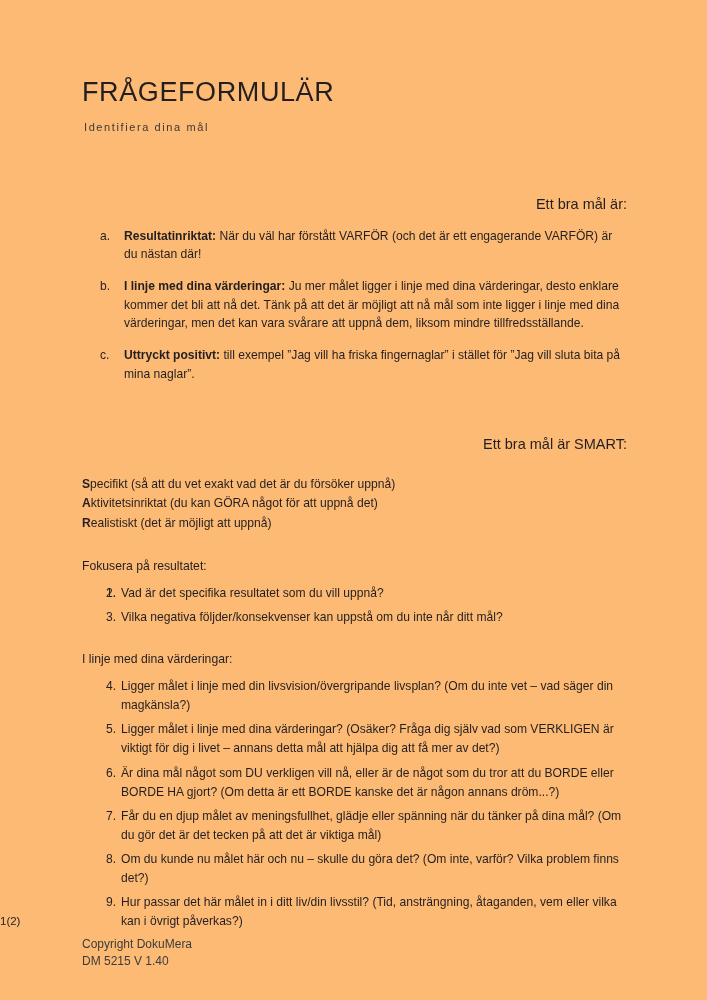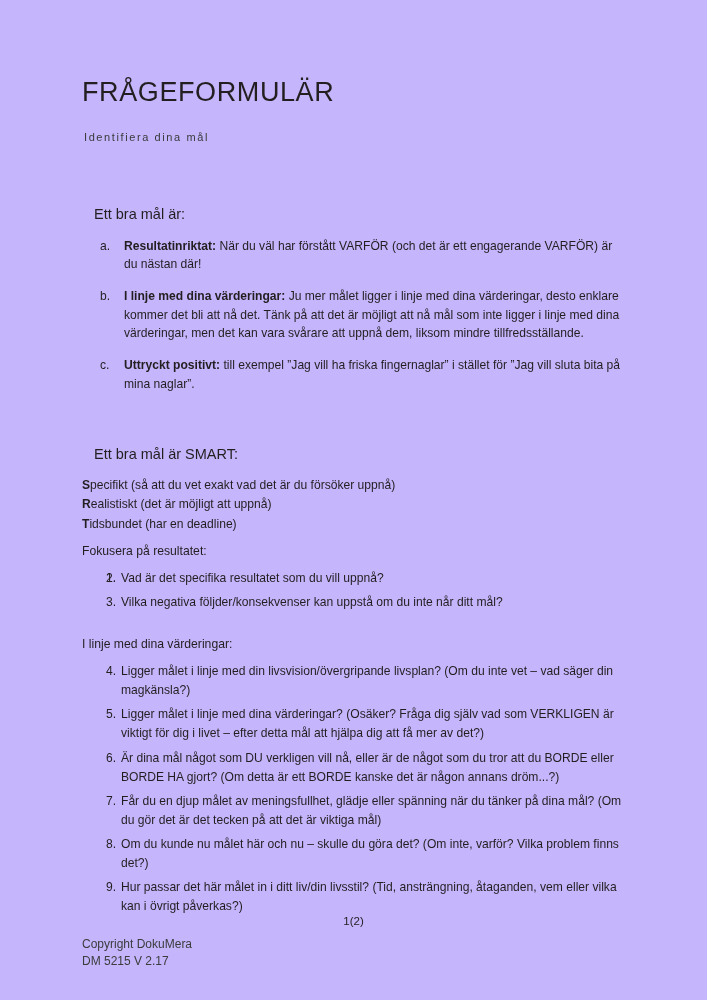--- a/index.html
+++ b/index.html
@@ -17,21 +17,21 @@
     color: #231f20;
     -webkit-font-smoothing: antialiased;
   }
 
   .page {
     position: absolute;
     left: 0;
     top: 0;
     width: 707px;
     height: 1000px;
-    background: #c4b5fd;
+    background: #fdba74;
   }
 
   .content {
     position: absolute;
     left: 82px;
     top: 0;
     width: 545px;
   }
 
   
@@ -43,43 +43,44 @@
     font-weight: 400;
     letter-spacing: 0.6px;
     line-height: 1.1;
     margin: 0;
     color: #231f20;
   }
   .doc-subtitle {
     font-size: 11px;
     font-weight: 400;
     letter-spacing: 1.6px;
-    margin: 23px 0 0 2px;
+    margin: 13px 0 0 2px;
     color: #3a3a3a;
   }
 
   
   .section-heading {
     font-size: 14.5px;
     font-weight: 400;
     color: #231f20;
-    margin: 12px;
+    margin: 0;
     line-height: 1.3;
+    text-align: right;
   }
   .h-goal      { margin-top: 62px; }
   .h-smart     { margin-top: 51px; }
 
   .sub-heading {
     font-size: 12.2px;
     font-weight: 400;
     color: #231f20;
     line-height: 1.3;
     margin: 0;
   }
-  .h-focus  { margin-top: 10px; }
+  .h-focus  { margin-top: 26px; }
   .h-values { margin-top: 25px; }
 
   
   ol.alpha-list {
     list-style: none;
     margin: 13px 0 0 0;
     padding: 0;
   }
   ol.alpha-list > li {
     position: relative;
@@ -97,21 +98,21 @@
     font-size: 12.1px;
     color: #231f20;
   }
   ol.alpha-list > li b,
   ol.alpha-list > li .lead {
     font-weight: 700;
   }
 
   
   .smart-lines {
-    margin-top: 6px;
+    margin-top: 21px;
   }
   .smart-line {
     font-size: 12.1px;
     line-height: 1.62;
     color: #231f20;
   }
   .smart-line .cap { font-weight: 700; }
 
   
   ol.num-list {
@@ -144,21 +145,20 @@
     left: 0;
     top: 915px;
     width: 707px;
     height: 60px;
   }
   .page-number {
     position: absolute;
     left: 0;
     top: 0;
     width: 707px;
-    text-align: center;
     font-size: 11.5px;
     color: #231f20;
   }
   .copyright {
     position: absolute;
     left: 82px;
     top: 21px;
     font-size: 12px;
     line-height: 1.45;
     color: #3c3c3c;
@@ -186,22 +186,22 @@
       </li>
       <li>
         <span class="marker">c.</span><span class="lead">Uttryckt positivt:</span><span> till exempel ”Jag vill ha friska fingernaglar” i stället för ”Jag vill sluta bita på mina naglar”.</span>
       </li>
     </ol>
 
     <h2 class="section-heading h-smart">Ett bra mål är SMART:</h2>
 
     <div class="smart-lines">
       <div class="smart-line"><span class="cap">S</span><span>pecifikt (så att du vet exakt vad det är du försöker uppnå)</span></div>
+      <div class="smart-line"><span class="cap">A</span><span>ktivitetsinriktat (du kan GÖRA något för att uppnå det)</span></div>
       <div class="smart-line"><span class="cap">R</span><span>ealistiskt (det är möjligt att uppnå)</span></div>
-      <div class="smart-line"><span class="cap">T</span><span>idsbundet (har en deadline)</span></div>
     </div>
 
     <div class="sub-heading h-focus">Fokusera på resultatet:</div>
 
     <ol class="num-list">
       <li>
         <span class="marker">1.</span>
       </li>
       <li>
         <span class="marker">2.</span><span>Vad är det specifika resultatet som du vill uppnå?</span>
@@ -211,21 +211,21 @@
       </li>
     </ol>
 
     <div class="sub-heading h-values">I linje med dina värderingar:</div>
 
     <ol class="num-list">
       <li>
         <span class="marker">4.</span><span>Ligger målet i linje med din livsvision/övergripande livsplan? (Om du inte vet – vad säger din magkänsla?)</span>
       </li>
       <li>
-        <span class="marker">5.</span><span>Ligger målet i linje med dina värderingar? (Osäker? Fråga dig själv vad som VERKLIGEN är viktigt för dig i livet – efter detta mål att hjälpa dig att få mer av det?)</span>
+        <span class="marker">5.</span><span>Ligger målet i linje med dina värderingar? (Osäker? Fråga dig själv vad som VERKLIGEN är viktigt för dig i livet – annans detta mål att hjälpa dig att få mer av det?)</span>
       </li>
       <li>
         <span class="marker">6.</span><span>Är dina mål något som DU verkligen vill nå, eller är de något som du tror att du BORDE eller BORDE HA gjort? (Om detta är ett BORDE kanske det är någon annans dröm...?)</span>
       </li>
       <li>
         <span class="marker">7.</span><span>Får du en djup målet av meningsfullhet, glädje eller spänning när du tänker på dina mål? (Om du gör det är det tecken på att det är viktiga mål)</span>
       </li>
       <li>
         <span class="marker">8.</span><span>Om du kunde nu målet här och nu – skulle du göra det? (Om inte, varför? Vilka problem finns det?)</span>
       </li>
@@ -233,16 +233,16 @@
         <span class="marker">9.</span><span>Hur passar det här målet in i ditt liv/din livsstil? (Tid, ansträngning, åtaganden, vem eller vilka kan i övrigt påverkas?)</span>
       </li>
     </ol>
 
   </div>
 
   <div class="footer">
     <div class="page-number">1(2)</div>
     <div class="copyright">
       <div>Copyright DokuMera</div>
-      <div>DM 5215 V 2.17</div>
+      <div>DM 5215 V 1.40</div>
     </div>
   </div>
 </div>
 
 </body></html>

